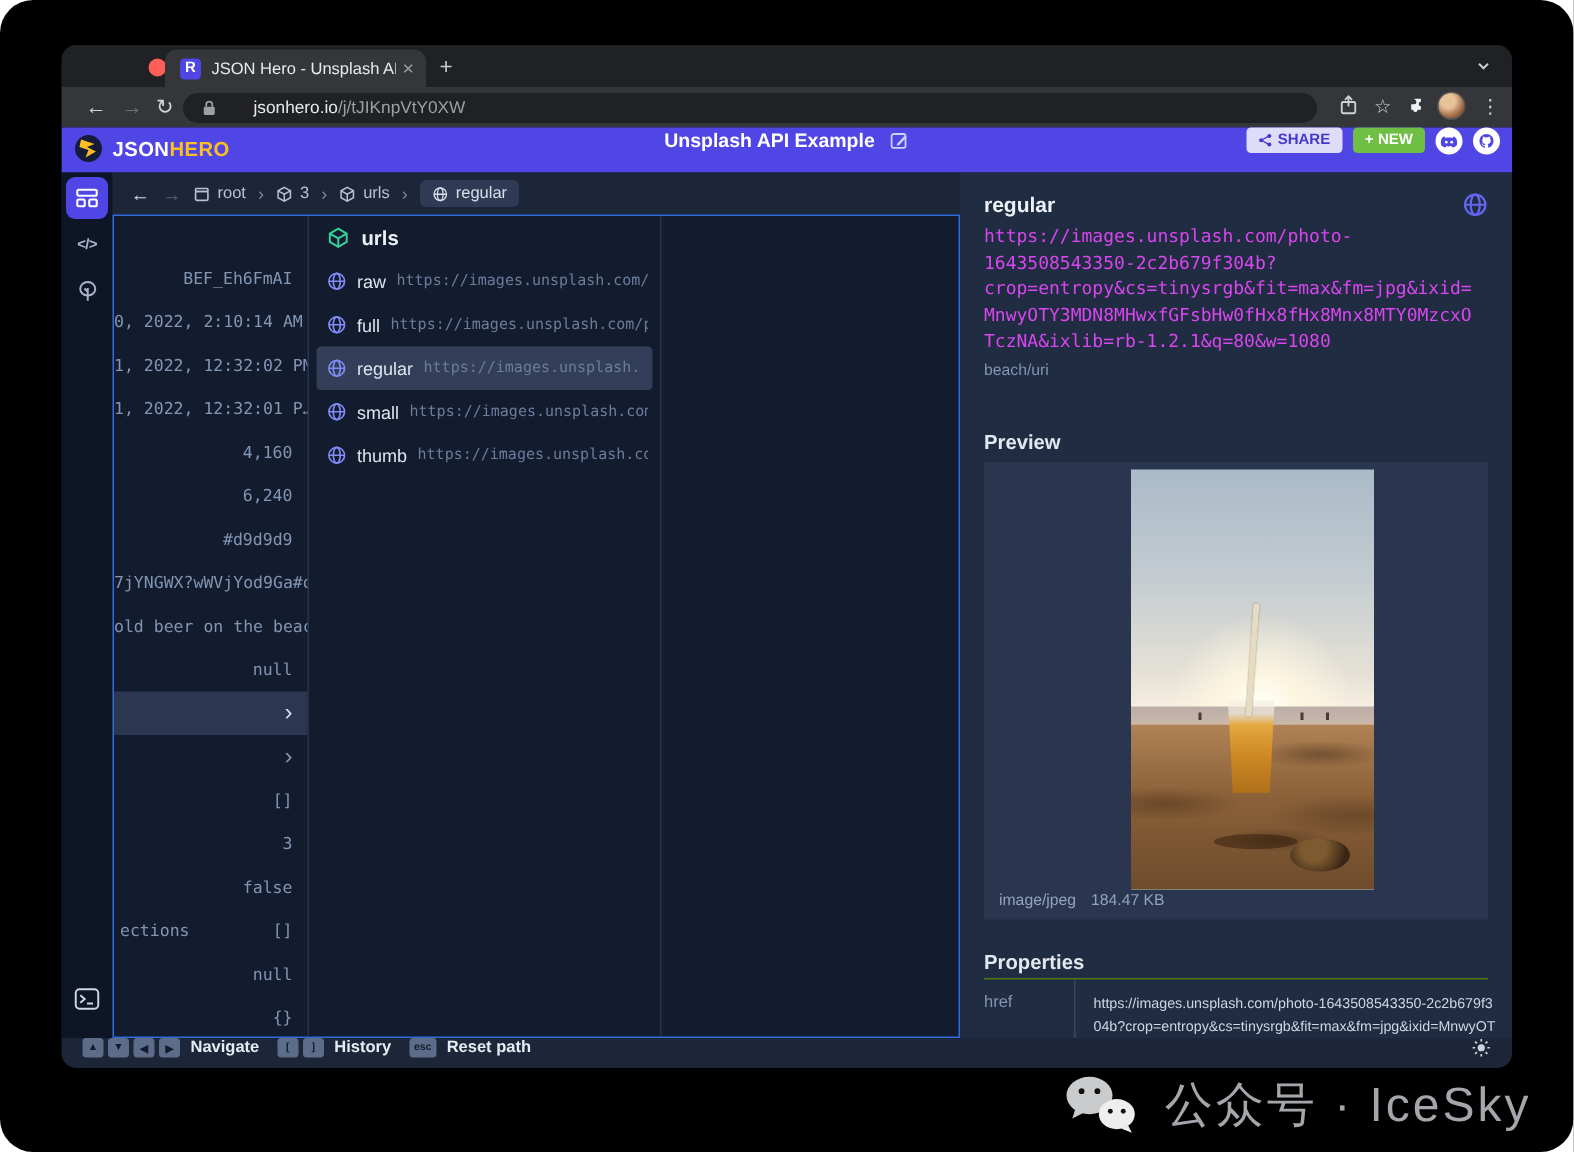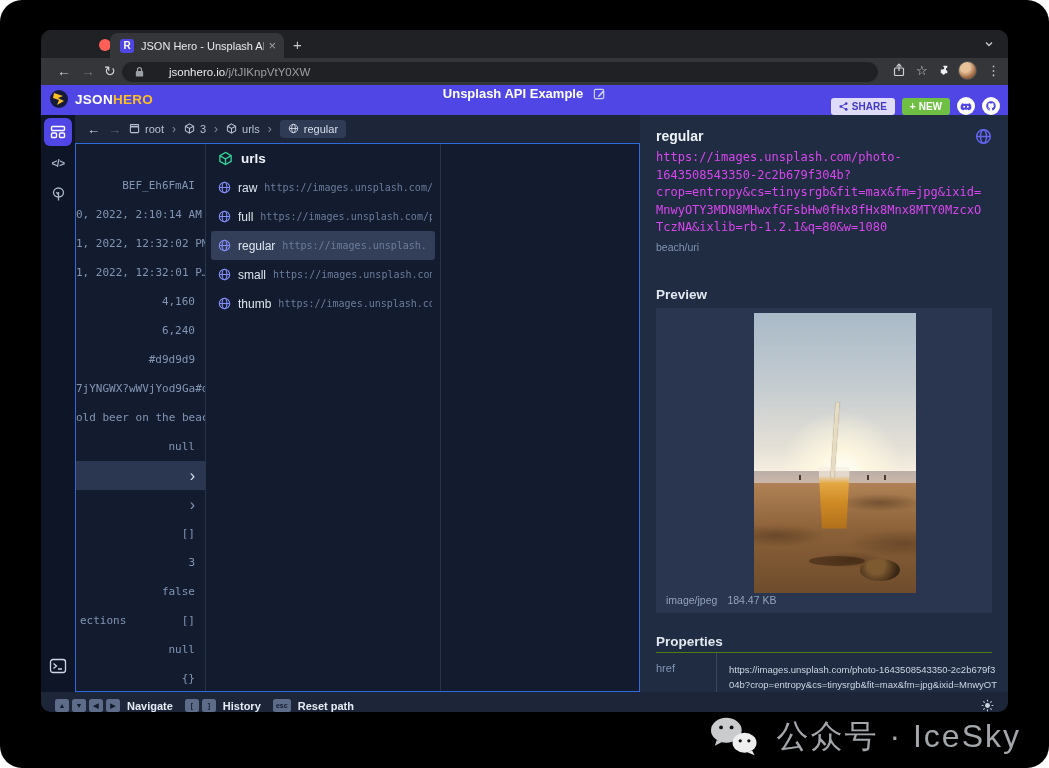--- a/index.html
+++ b/index.html
@@ -35,41 +35,41 @@
   .avatar { position:absolute; left:917px; top:3px; width:19px; height:19px; border-radius:50%;
             background:radial-gradient(circle at 38% 32%, #e8c39a 0 30%, #a06a45 65%, #5d3c26 100%); border:1px solid #555; }
 
   
   .appheader { position:absolute; left:0; top:55px; width:100%; height:30px; background:#4f46e5; }
   .logo { position:absolute; left:8px; top:4px; display:flex; align-items:center; }
   .logotext { margin-left:6px; font-size:13.5px; font-weight:bold; letter-spacing:.3px; }
   .logotext .j { color:#fff; } .logotext .h { color:#fbbf24; }
   .doctitle { position:absolute; left:0; right:0; top:0; height:16px; display:flex; align-items:center; justify-content:center; gap:10px; }
   .doctitle span { color:#fff; font-size:13px; font-weight:bold; }
-  .hdr-right { position:absolute; right:8px; top:0; height:30px; display:flex; align-items:flex-end; gap:7px; }
+  .hdr-right { position:absolute; right:8px; top:0; height:16px; display:flex; align-items:flex-start; gap:7px; }
   .btn-share { background:#dedcf9; color:#4338ca; border:none; border-radius:3px; font-size:10px; font-weight:bold;
                height:17px; padding:0 8px; display:flex; align-items:center; gap:4px; font-family:inherit; }
   .btn-new { background:#6fbf44; color:#fff; border:none; border-radius:3px; font-size:10px; font-weight:bold;
              height:17px; padding:0 8px; display:flex; align-items:center; gap:3px; font-family:inherit; }
   .roundic { width:18px; height:18px; border-radius:50%; background:#fff; display:flex; align-items:center; justify-content:center; }
 
   
   .appbody { position:absolute; left:0; top:85px; width:100%; height:577px; display:flex; }
   .sidebar { width:34px; background:#0d1526; display:flex; flex-direction:column; align-items:center; flex:none; }
   .side-tile { width:28px; height:28px; border-radius:6px; display:flex; align-items:center; justify-content:center; margin-top:3px; }
   .side-tile.active { background:#4f46e5; }
   .side-code { color:#aab6c8; font-size:10px; font-weight:bold; letter-spacing:-.5px; }
   .side-spacer { flex:1; }
   .side-term { margin-bottom:12px; }
 
   .leftstack { width:565px; flex:none; display:flex; flex-direction:column; }
   .breadcrumb { height:28px; background:#1c2638; display:flex; align-items:center; padding-left:12px; gap:8px; }
   .bc-arrow { color:#cfd8e6; font-size:13px; }
   .bc-arrow.dim { color:#51607a; }
-  .crumb { display:flex; gap:5px; color:#b6c2d4; font-size:11px; }
+  .crumb { display:flex; align-items:center; gap:5px; color:#b6c2d4; font-size:11px; }
   .crumb-sep { color:#7e8ca3; font-size:12px; }
   .crumb.chip { background:#2f3b54; border-radius:4px; padding:3px 8px; color:#d8dfea; }
 
   .colswrap { flex:1; background:#131c2e; border:1px solid #2f6bdb; display:flex; overflow:hidden; }
   .col1 { width:130px; flex:none; border-right:1px solid #27334a; padding-top:27px; font-family:"DejaVu Sans Mono", monospace; }
   .c1row { height:29px; line-height:29px; text-align:right; padding-right:10px; font-size:11px; color:#8295b3;
            white-space:nowrap; overflow:hidden; position:relative; }
   .c1row.sel { background:#2b3750; }
   .c1row .chev { font-family:"Liberation Sans", sans-serif; font-size:16px; color:#8295b3; }
   .c1row.sel .chev { color:#d7e0ee; }
@@ -118,21 +118,21 @@
              background:radial-gradient(circle at 40% 30%, #7d5a30 0 30%, #3a2614 75%); }
   .ph-cupshadow { position:absolute; left:34%; top:87%; width:56px; height:10px; border-radius:50%; background:rgba(40,22,8,.45); }
   .ph-cup { position:absolute; left:39%; top:55%; width:34px; height:62px;
             clip-path:polygon(4% 0,96% 0,86% 100%,14% 100%);
             background:linear-gradient(180deg, rgba(246,238,224,.65) 0 14%, rgba(230,170,66,.95) 26%, #cf8a25 58%, #b06f1a 100%); }
   .ph-straw { position:absolute; left:calc(39% + 16px); top:32%; width:4px; height:76px; background:#e6dcc4;
               border-radius:2px; transform:rotate(4deg); box-shadow:0 0 1px rgba(90,60,20,.6); }
 
   
   .statusbar { position:absolute; left:0; top:662px; width:100%; height:20px; background:#1c2638;
-               display:flex; align-items:flex-end; padding:0 14px; }
+               display:flex; align-items:flex-start; padding:0 14px; }
   .key { display:inline-flex; width:14px; height:13px; background:#5d6d89; border-radius:2.5px; align-items:center;
          justify-content:center; font-size:7px; font-weight:bold; color:#121b2d; margin-right:3px; }
   .key.esc { width:18px; }
   .sb-label { font-size:11px; font-weight:bold; color:#e6ecf5; margin:0 12px 0 4px; }
   .sb-sun { margin-left:auto; display:flex; }
 
   
   .watermark { position:absolute; right:28px; top:714px; display:flex; align-items:center; gap:14px; }
   .wm-text { font-size:32px; color:#a3a6aa; letter-spacing:2px; font-family:"Liberation Sans", sans-serif; }
 

